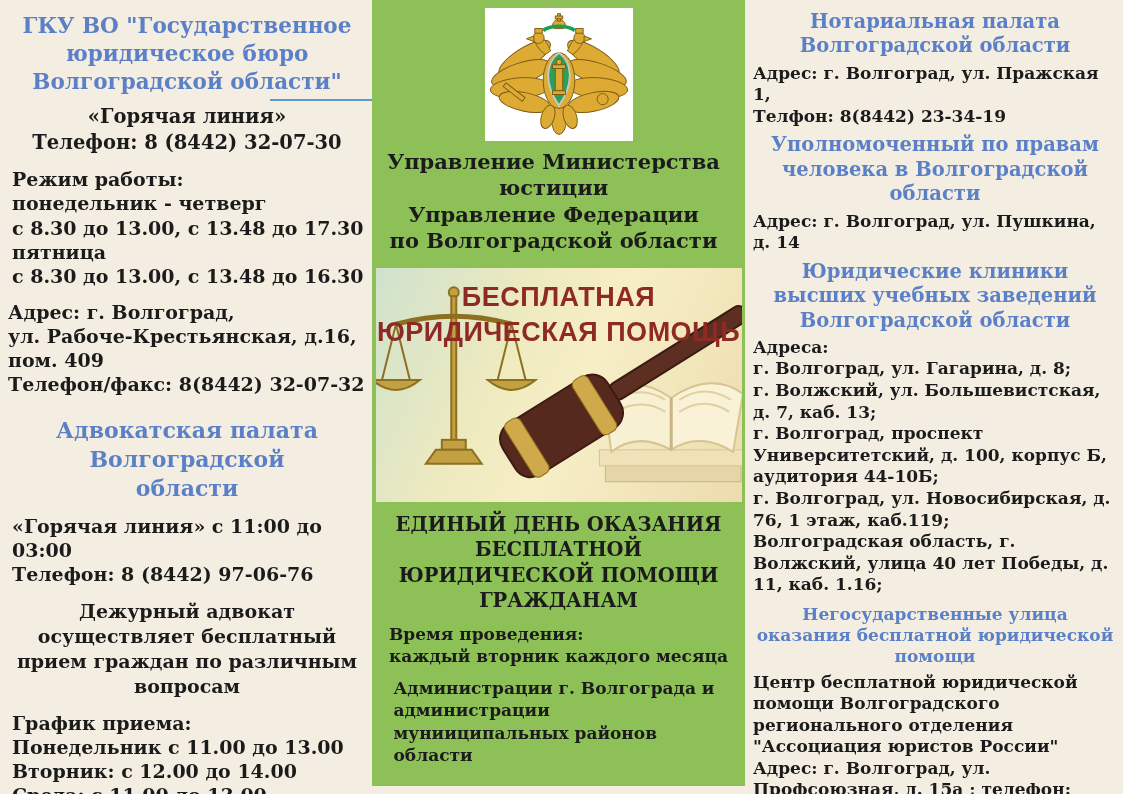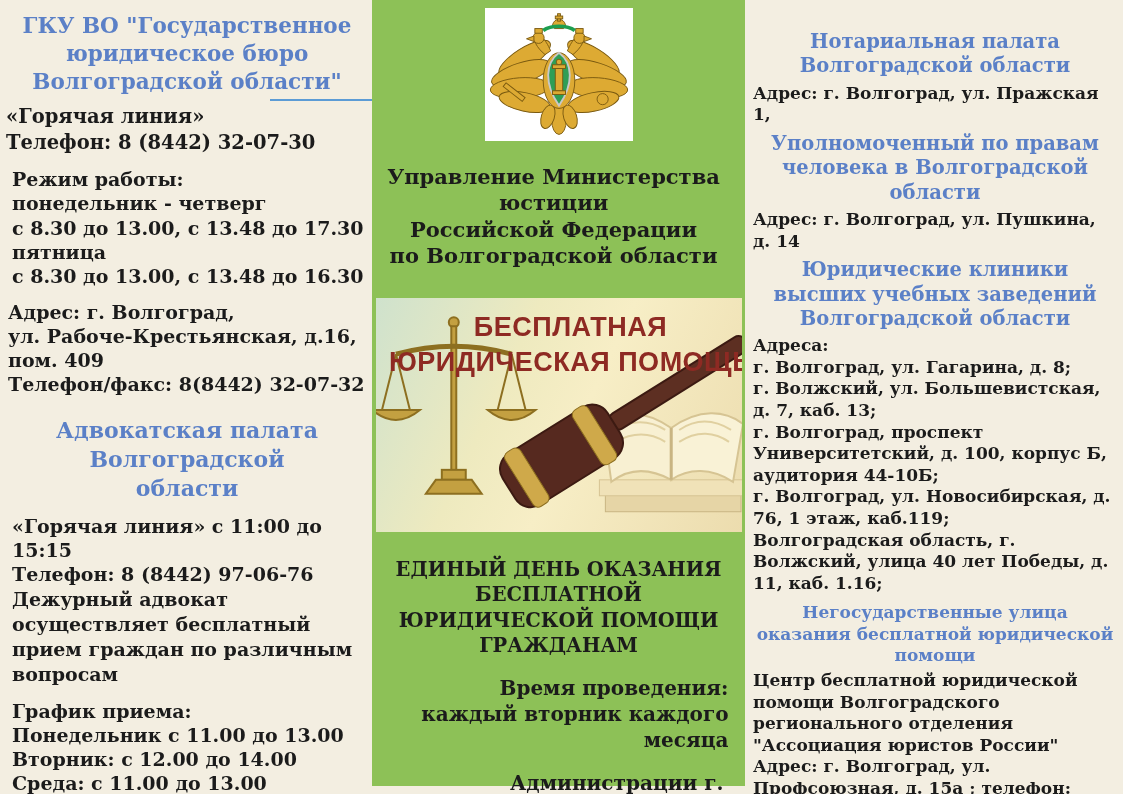--- a/index.html
+++ b/index.html
@@ -12,62 +12,62 @@
   .leaflet{position:relative;display:flex;width:1123px;height:794px;}
   .col{box-sizing:border-box;}
 
   
   .col-left{width:372px;padding:8px 4px 0 6px;background:#f3eee1;}
   .blue-heading{
     color:#5b80c7;font-weight:bold;text-align:center;
     font-size:21.5px;line-height:1.3;margin:0 auto;
   }
   .left-title{max-width:330px;margin-top:4px;}
-  .center-block{text-align:left;font-weight:bold;font-size:19.5px;line-height:1.32;margin-top:8px;}
+  .center-block{text-align:center;font-weight:bold;font-size:19.5px;line-height:1.32;margin-top:8px;}
   .body-block{font-weight:bold;font-size:19px;line-height:1.27;margin-top:12px;padding-left:6px;}
   .body-block.tight{padding-left:2px;}
   .adv-title{font-size:22px;margin-top:20px;max-width:300px;}
   .divider-line{
     position:absolute;left:270px;top:99px;width:102px;height:2px;
     background:#5b9bd5;
   }
 
   
   .col-middle{width:373px;background:#f3eee1;}
   .green-panel{
     background:#8dc157;height:786px;box-sizing:border-box;
-    padding:8px 2px 0 2px;display:flex;flex-direction:column;align-items:center;gap:15px;
+    padding:8px 2px 0 2px;display:flex;flex-direction:column;align-items:center;
   }
   .emblem-box{
     width:148px;height:133px;background:#ffffff;
     display:flex;align-items:center;justify-content:center;flex-shrink:0;
   }
   .ministry-title{
     width:392px;margin-left:-10px;margin-top:8px;text-align:center;
     font-weight:bold;font-size:21px;line-height:1.26;flex-shrink:0;
   }
   .photo{
     position:relative;width:366px;height:234px;margin-top:13px;flex-shrink:0;
     background:linear-gradient(115deg,#cfe2cd 0%,#eeeabf 35%,#f7eec6 55%,#ecdcae 100%);
     overflow:hidden;
   }
   .photo svg{position:absolute;left:0;top:0;}
   .banner-text{
-    position:absolute;left:12px;top:12px;width:100%;text-align:center;
+    position:absolute;left:0;top:12px;width:100%;text-align:center;
     font-family:"Liberation Sans", sans-serif;font-weight:bold;
     color:#8e2a23;font-size:27px;line-height:1.3;letter-spacing:.5px;
   }
   .event-title{
     margin-top:10px;text-align:center;font-weight:bold;font-size:19.5px;
     line-height:1.3;max-width:330px;flex-shrink:0;
   }
-  .mid-block{margin-top:2px;text-align:right;font-weight:bold;font-size:20px;line-height:1.3;max-width:340px;flex-shrink:0;}
+  .mid-block{margin-top:10px;text-align:left;font-weight:bold;font-size:17px;line-height:1.3;max-width:340px;flex-shrink:0;}
 
   
-  .col-right{width:378px;padding:24px 6px 0 8px;background:#f3eee1;}
+  .col-right{width:378px;padding:4px 6px 0 8px;background:#f3eee1;}
   .r-heading{
     color:#5b80c7;font-weight:bold;text-align:center;
     font-size:19.5px;line-height:1.25;margin:6px auto 4px auto;
   }
   .r-heading.small{font-size:17px;margin-top:8px;}
   .r-body{font-weight:bold;font-size:17px;line-height:1.27;}
   .r-body .line{margin:0;}
 </style>
 </head>
 <body>
@@ -92,25 +92,25 @@
 
     <div class="body-block tight">
       <div>Адрес: г. Волгоград,</div>
       <div>ул. Рабоче-Крестьянская, д.16, пом. 409</div>
       <div>Телефон/факс: 8(8442) 32-07-32</div>
     </div>
 
     <div class="blue-heading adv-title">Адвокатская палата Волгоградской области</div>
 
     <div class="body-block">
-      <div>«Горячая линия»  с 11:00 до 15:15</div>
+      <div>«Горячая линия»  с 11:00 до 03:00</div>
       <div>Телефон: 8 (8442) 97-06-76</div>
     </div>
 
-    <div class="center-block" style="max-width:350px;margin-left:auto;margin-right:auto;margin-top:0;font-size:19px;">Дежурный адвокат осуществляет бесплатный прием граждан по различным вопросам</div>
+    <div class="center-block" style="max-width:350px;margin-left:auto;margin-right:auto;margin-top:12px;font-size:19px;">Дежурный адвокат осуществляет бесплатный прием граждан по различным вопросам</div>
 
     <div class="body-block">
       <div>График приема:</div>
       <div>Понедельник с 11.00 до 13.00</div>
       <div>Вторник: с 12.00 до 14.00</div>
       <div>Среда: с 11.00 до 13.00</div>
 
     </div>
 
   </div>
@@ -155,21 +155,21 @@
             <circle cx="75" cy="56" r="3"></circle>
             <rect x="68" y="59" width="14" height="4"></rect>
             <rect x="71" y="63" width="8" height="24"></rect>
             <rect x="68" y="87" width="14" height="4"></rect>
           </g>
         </svg>
       </div>
 
       <div class="ministry-title">
         <div>Управление Министерства юстиции</div>
-        <div>Российской Федерации</div>
+        <div>Управление Федерации</div>
         <div>по Волгоградской области</div>
       </div>
 
       <div class="photo">
         <svg viewBox="0 0 367 234" width="366" height="234" aria-hidden="true">
 
           <g fill="#c3a041" stroke="#8d6f20" stroke-width="2">
             <circle cx="78" cy="24" r="5"></circle>
             <rect x="75.5" y="28" width="5" height="146"></rect>
             <path d="M20,56 Q78,40 136,56" fill="none" stroke-width="5"></path>
@@ -216,20 +216,21 @@
         <div>Администрации г. Волгограда и администрации мунииципальных районов области</div>
       </div>
 
     </div>
   </div>
 
   <div class="col col-right">
     <div class="r-heading" style="max-width:300px;">Нотариальная палата Волгоградской области</div>
     <div class="r-body">
       <div class="line">Адрес: г. Волгоград, ул. Пражская 1,</div>
+      <div class="line">Телфон: 8(8442) 23-34-19</div>
     </div>
 
     <div class="r-heading">Уполномоченный по правам человека в Волгоградской области</div>
     <div class="r-body">
       <div class="line">Адрес: г. Волгоград, ул. Пушкина, д. 14</div>
     </div>
 
     <div class="r-heading">Юридические клиники высших учебных заведений Волгоградской области</div>
     <div class="r-body">
       <div class="line">Адреса:</div>

